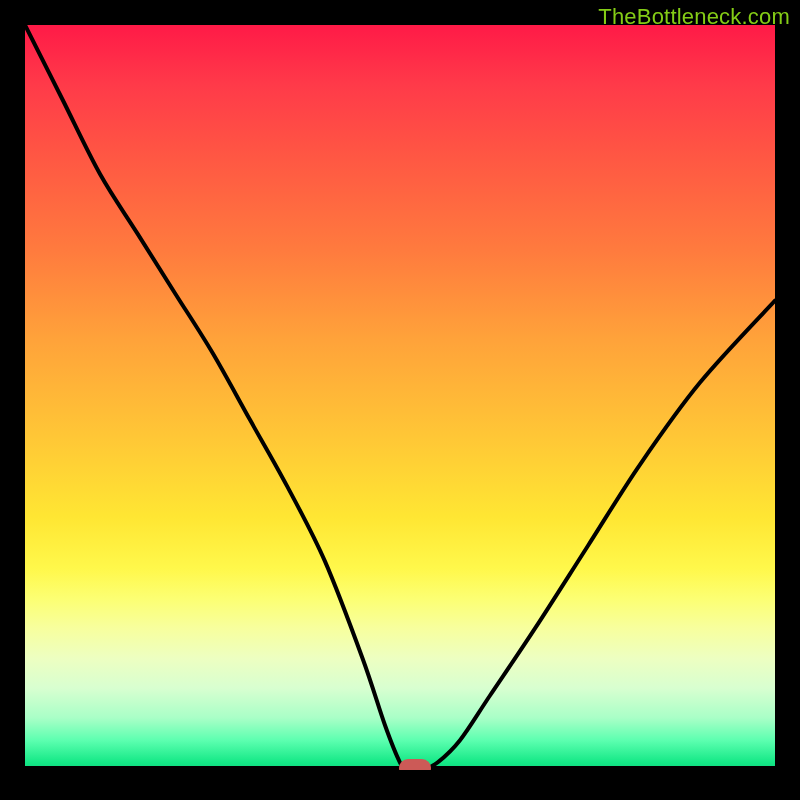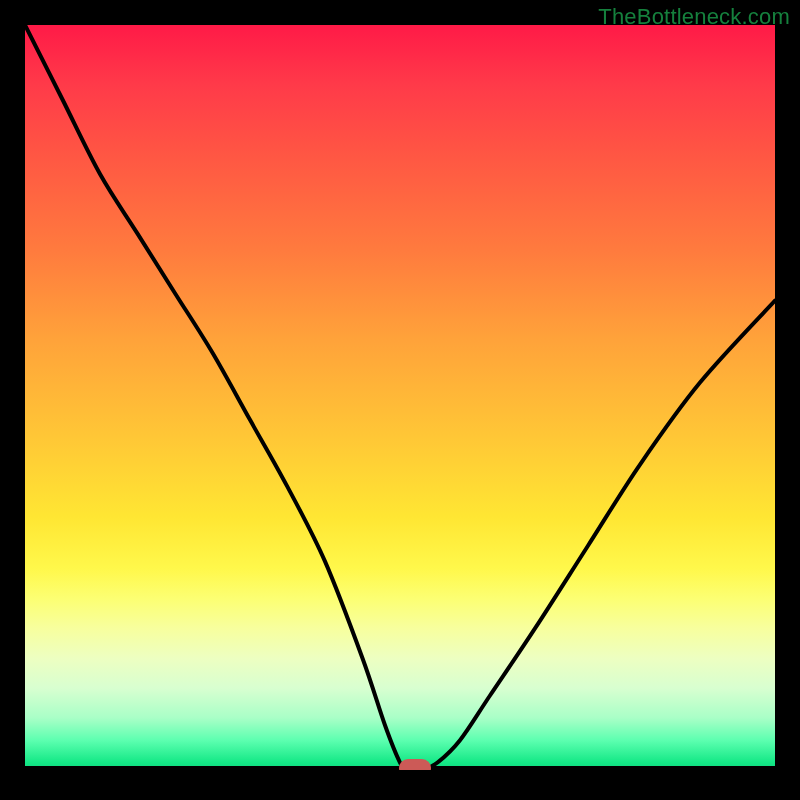--- a/index.html
+++ b/index.html
@@ -14,21 +14,21 @@
   .frame {
     position: relative;
     width: 800px;
     height: 800px;
     background: #000;
   }
   .watermark {
     position: absolute;
     top: 4px;
     right: 10px;
-    color: #15803d;
+    color: #84cc16;
     font-size: 22px;
     font-weight: 500;
     letter-spacing: 0.2px;
     z-index: 10;
   }
   .plot-area {
     position: absolute;
     left: 25px;
     top: 25px;
     width: 750px;

